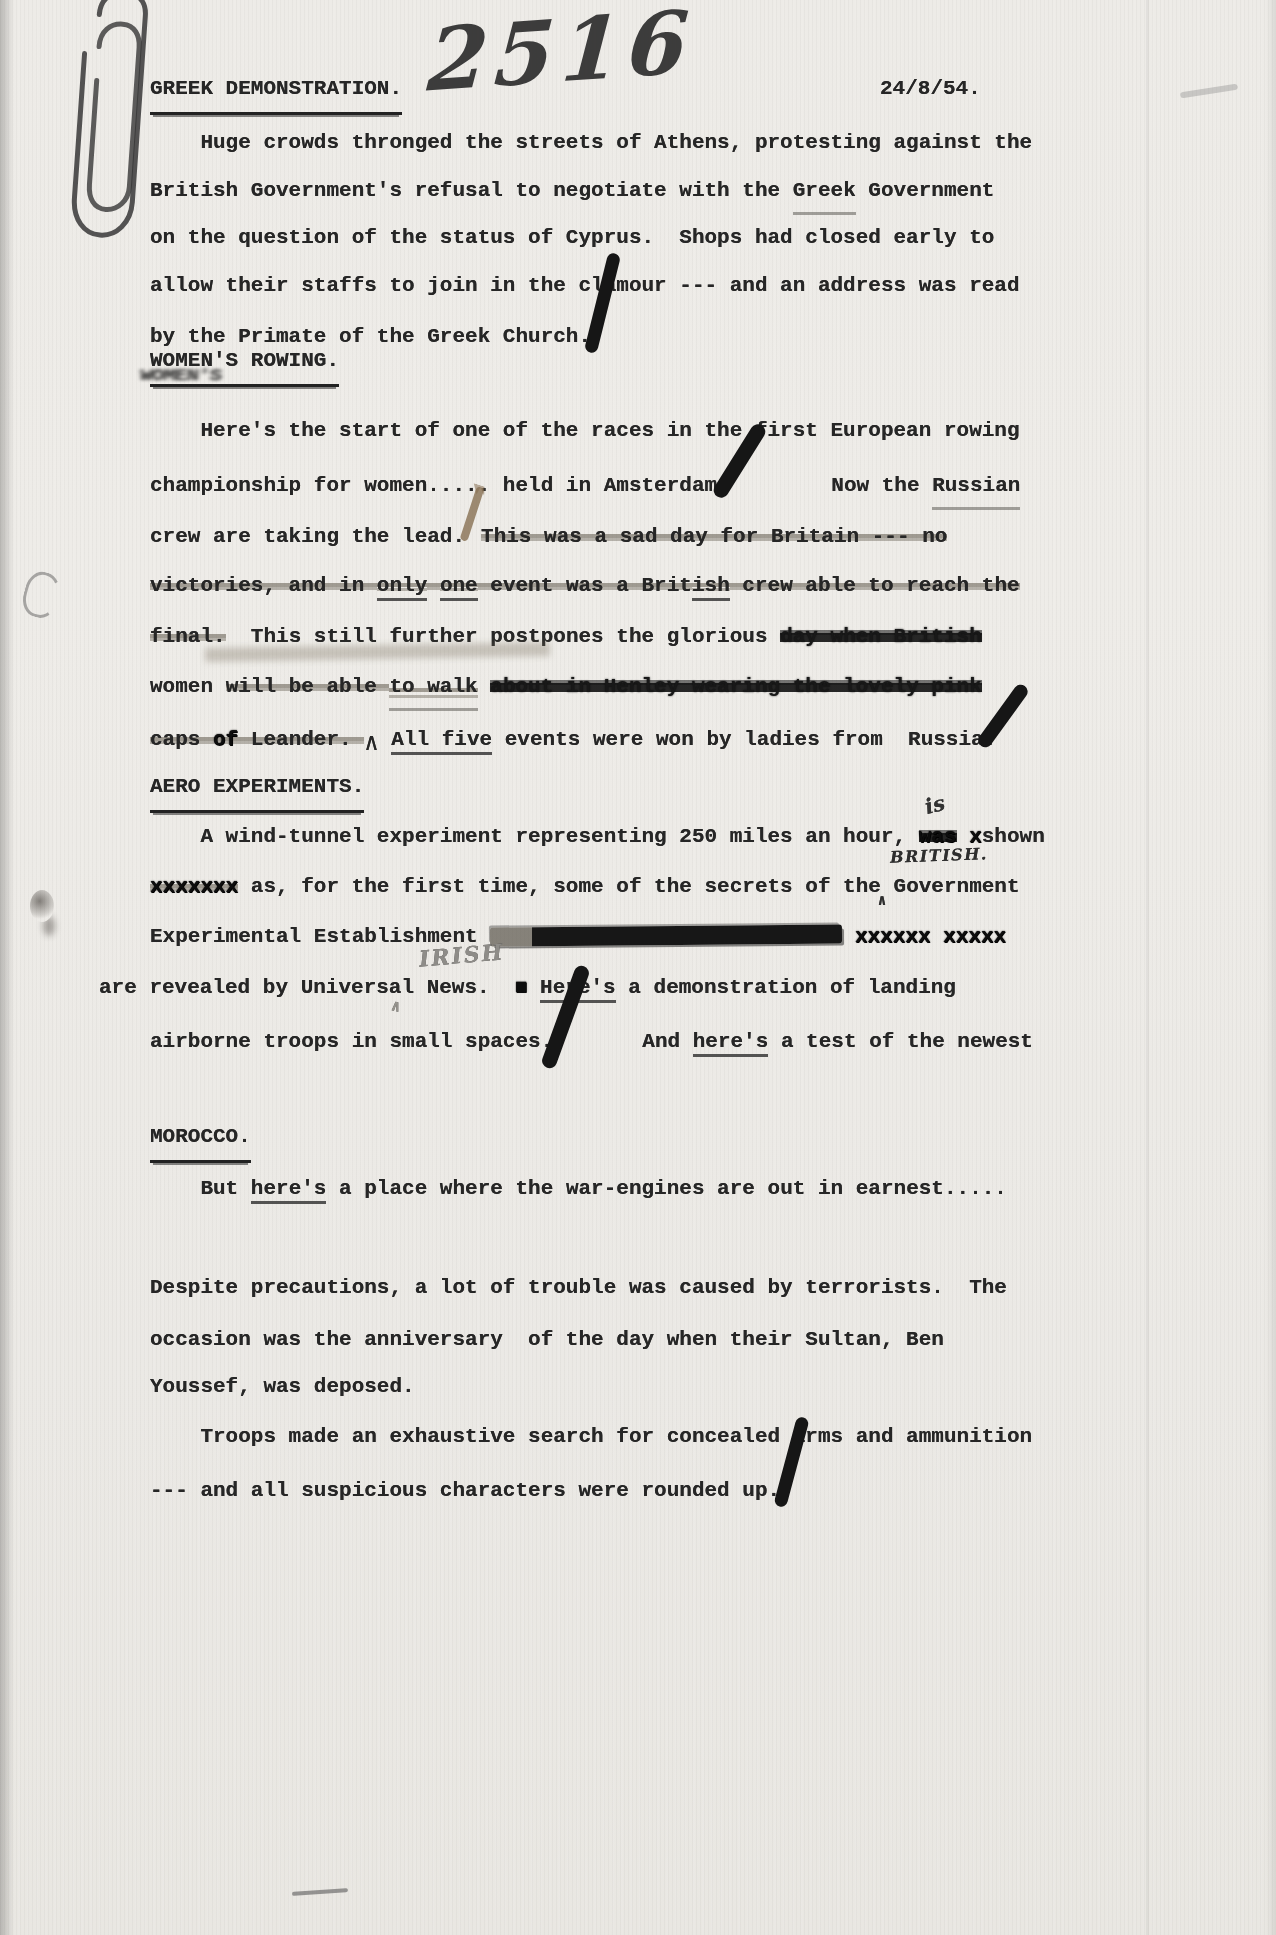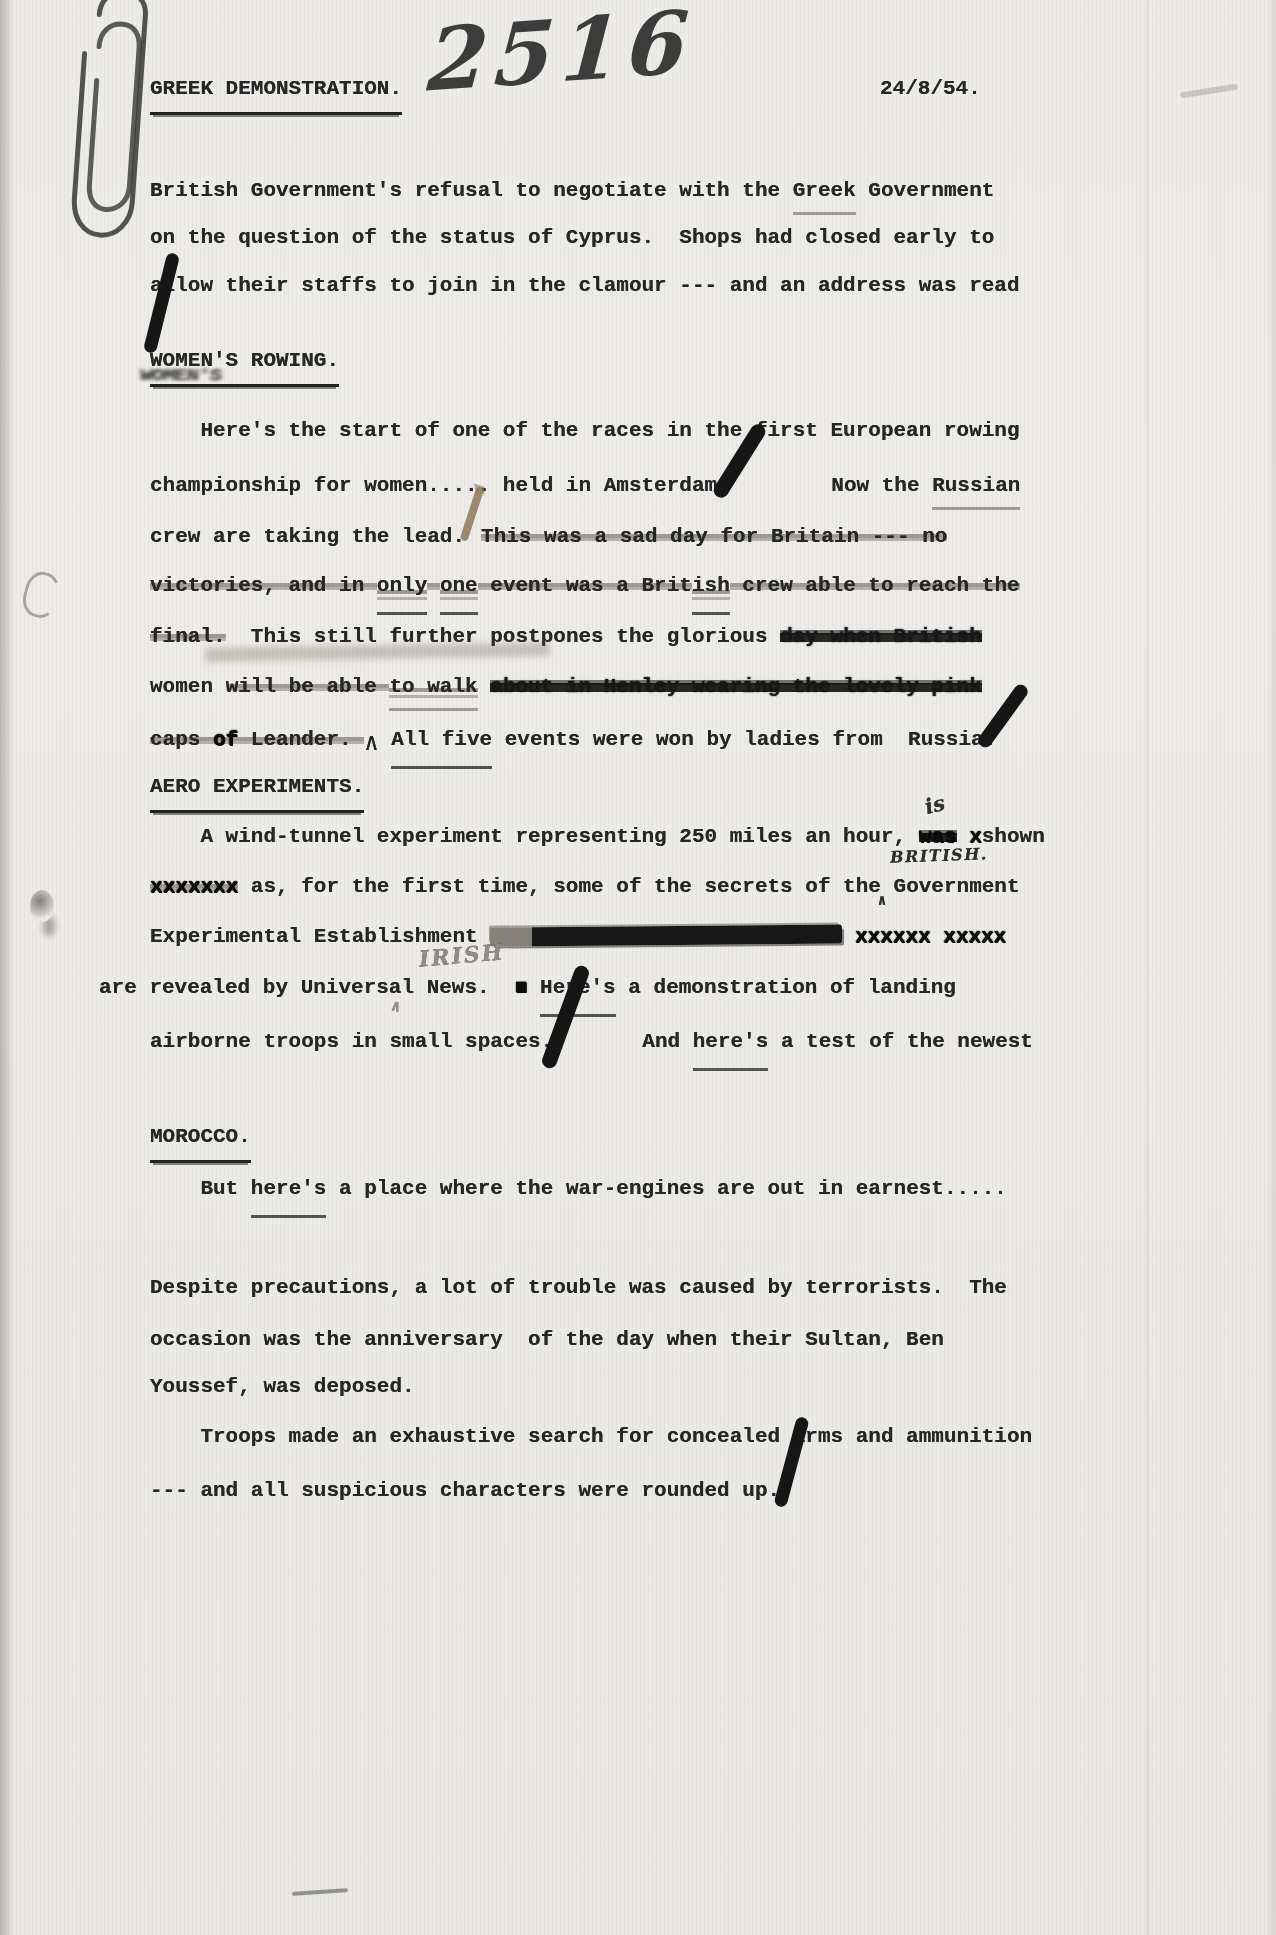--- a/index.html
+++ b/index.html
@@ -20,21 +20,21 @@
   .outdent{left:99px;}
   .hd{display:inline-block;border-bottom:3px solid #222;padding-bottom:10px;
     box-shadow:0 5px 0 -3px rgba(40,40,40,.55);}
   .hrel{position:relative;display:inline-block;}
   .smudge{position:absolute;left:-10px;top:15px;color:#1e1e1e;filter:blur(2px);
     opacity:.85;transform:scaleY(.75) skewX(-4deg);letter-spacing:-1px;}
   .date{position:absolute;left:880px;top:76px;}
   .pagenum{position:absolute;left:428px;top:0px;font-family:"DejaVu Serif",serif;
     font-style:italic;font-weight:bold;font-size:86px;color:#2e2e2e;letter-spacing:7px;
     transform:rotate(-4deg) skewX(-8deg);opacity:.92;}
-  .u{border-bottom:3px solid rgba(45,45,45,.8);padding-bottom:15px;}
+  .u{border-bottom:3px solid rgba(45,45,45,.8);padding-bottom:1px;}
   .u-light{border-bottom:3px solid rgba(80,78,72,.5);padding-bottom:10px;}
   .strike{background-image:linear-gradient(rgba(95,88,75,.55),rgba(95,88,75,.55)),
       linear-gradient(rgba(95,88,75,.4),rgba(95,88,75,.4));
     background-size:100% 4px,100% 3px;background-position:0 46%,0 66%;background-repeat:no-repeat;}
   .xheavy{color:#181818;
     background-image:linear-gradient(rgba(22,22,22,.92),rgba(22,22,22,.92)),
       linear-gradient(rgba(35,35,35,.6),rgba(35,35,35,.6));
     background-size:100% 9px,100% 5px;background-position:0 55%,0 28%;background-repeat:no-repeat;
     text-shadow:0 0 2px rgba(10,10,10,.8);}
   .typeover{color:#0d0d0d;text-shadow:0 0 1.5px #000,.6px .6px 0 #000;}
@@ -85,24 +85,25 @@
 
   <svg class="paperclip" width="90" height="268" viewBox="0 0 90 268">
     <path d="M20,30 C20,12 34,4 48,6 C60,8 66,16 66,28 L66,215 C66,236 52,250 36,250 C20,250 8,236 8,215 L8,70" fill="none" stroke="rgba(55,55,55,.85)" stroke-width="5" stroke-linecap="round"></path>
     <path d="M22,62 C22,46 32,38 44,38 C56,38 62,48 62,60 L62,200 C62,214 52,224 40,224 C28,224 22,214 22,200 L22,96" fill="none" stroke="rgba(55,55,55,.8)" stroke-width="5" stroke-linecap="round"></path>
   </svg>
 
   <div class="pagenum">2516</div>
   <div class="ln date">24/8/54.</div>
 
   <div class="ln" style="top:76px"><span class="hd">GREEK DEMONSTRATION.</span></div>
+  <div class="ln" style="top:130px"><span>    Huge crowds thronged the streets of Athens, protesting against the</span></div>
   <div class="ln" style="top:178px"><span>British Government's refusal to negotiate with the </span><span class="u-light">Greek</span><span> Government</span></div>
   <div class="ln" style="top:225px"><span>on the question of the status of Cyprus.  Shops had closed early to</span></div>
   <div class="ln" style="top:273px"><span>allow their staffs to join in the clamour --- and an address was read</span></div>
-  <div class="ln" style="top:320px"><span class="slash s1"><i></i></span></div>
+  <div class="ln" style="top:320px"><span>by the Primate of the Greek Church.</span><span class="slash s1"><i></i></span></div>
 
   <div class="ln" style="top:348px"><span class="hrel"><span class="smudge">WOMEN'S</span><span class="hd">WOMEN'S ROWING.</span></span></div>
   <div class="ln" style="top:418px"><span>    Here's the start of one of the races in the first European rowing</span></div>
   <div class="ln" style="top:469px"><span>championship for women..... held in Amsterdam.</span><span class="slash s2"><i></i></span><span>      Now the </span><span class="u-light">Russian</span></div>
   <div class="ln" style="top:520px"><span>crew are taking the lead.</span><span class="slash s3"><i></i></span><span class="strike">This was a sad day for Britain --- no</span></div>
   <div class="ln" style="top:573px"><span class="strike">victories, and in </span><span class="strike u">only</span><span class="strike"> </span><span class="strike u">one</span><span class="strike"> event was a Brit</span><span class="strike u">ish</span><span class="strike"> crew able to reach the</span></div>
   <div class="ln" style="top:624px"><span class="strike">final.</span><span>  This still further postpones the glorious </span><span class="xheavy">day when British</span></div>
   <div class="ln" style="top:674px"><span>women </span><span class="strike">will be able </span><span class="strike u-light">to walk</span><span> </span><span class="xheavy">about in Henley wearing the lovely pink</span></div>
   <div class="ln" style="top:723px"><span class="strike">caps </span><span class="strike typeover">of</span><span class="strike"> Leander. </span><span class="tcaret">∧</span><span> </span><span class="u">All five</span><span> events were won by ladies from  Russia.</span><span class="slash s4"><i></i></span></div>
 

